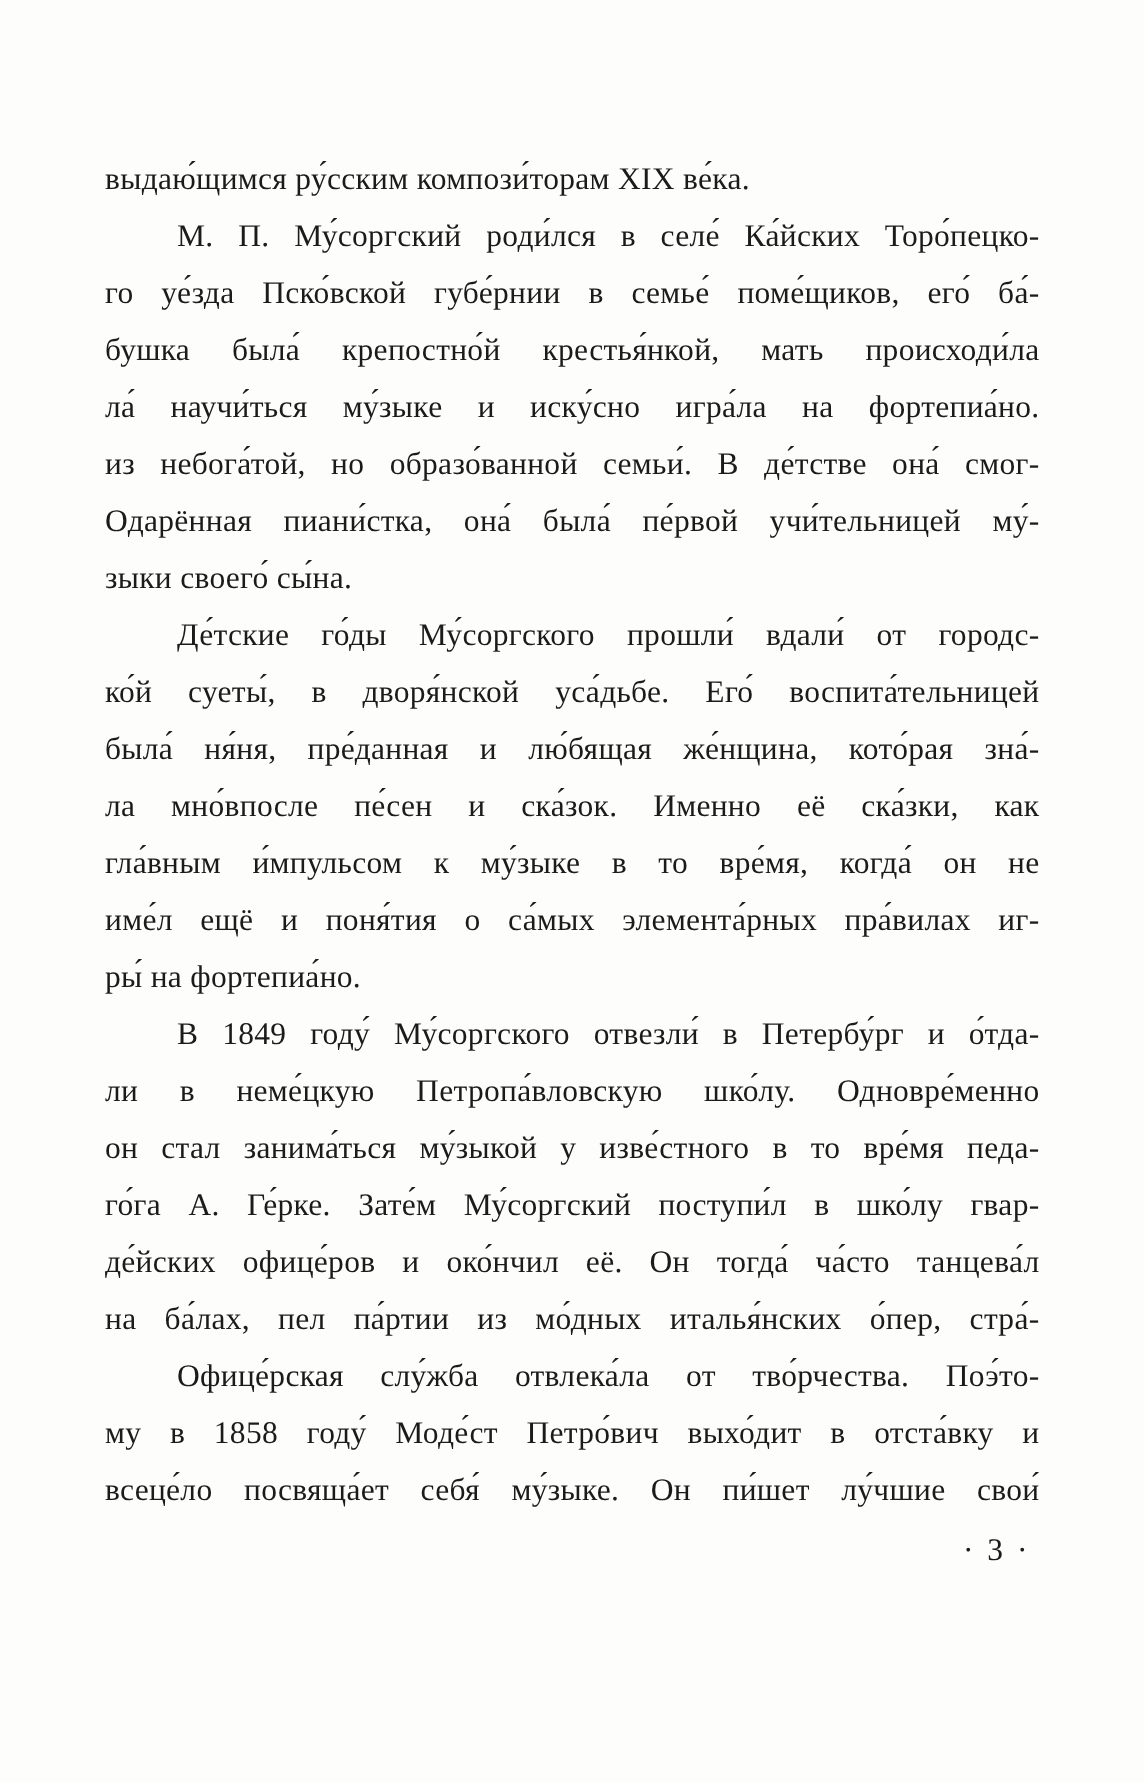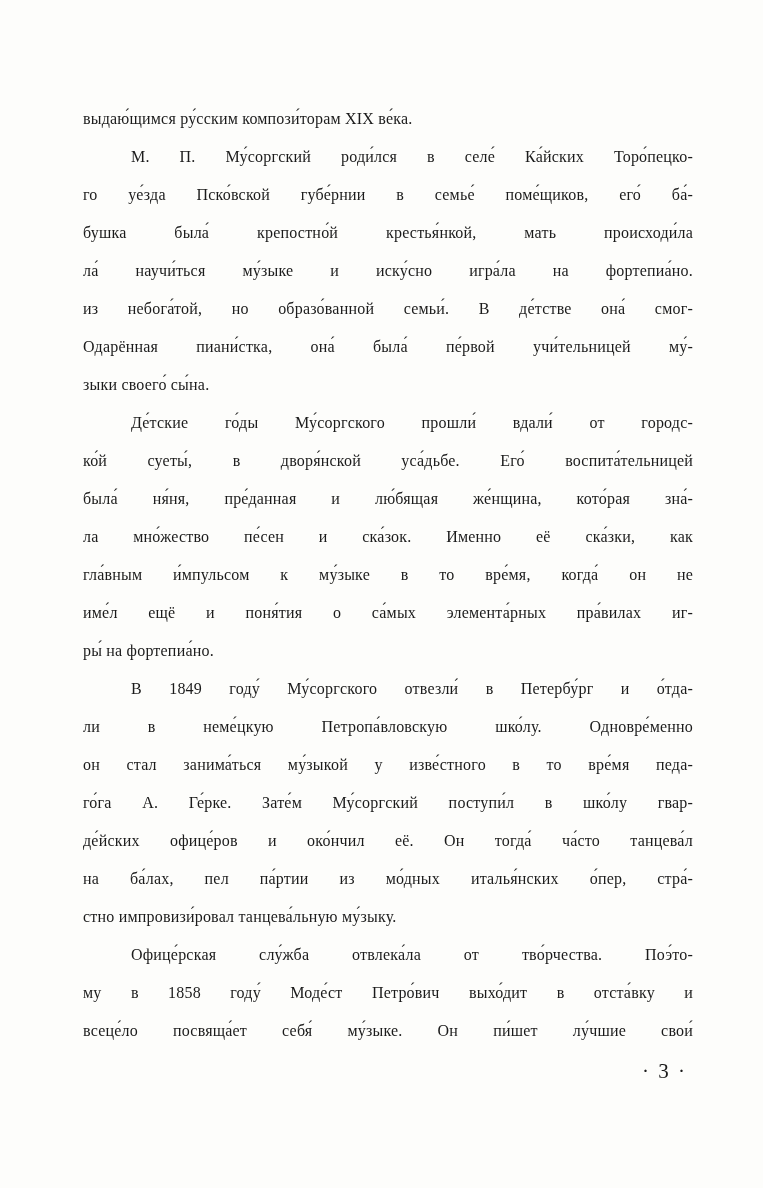--- a/index.html
+++ b/index.html
@@ -19,28 +19,27 @@
     overflow: hidden;
   }
   .text-block {
     width: 100%;
   }
   .para {
     margin: 0;
     padding: 0;
   }
   .line {
-    font-size: 16px;
+    font-size: 21px;
     line-height: 38px;
     height: 38px;
     white-space: normal;
     text-align: justify;
     text-align-last: justify;
     letter-spacing: 0.2px;
-    margin-left: 13px;
   }
   
   .line.end {
     text-align-last: left;
   }
   
   .line.first {
     padding-left: 48px;
   }
   .page-number {
@@ -67,33 +66,32 @@
         <div class="line">бушка была́ крепостно́й крестья́нкой, мать происходи́ла</div>
         <div class="line">ла́ научи́ться му́зыке и иску́сно игра́ла на фортепиа́но.</div>
         <div class="line">из небога́той, но образо́ванной семьи́. В де́тстве она́ смог-</div>
         <div class="line">Одарённая пиани́стка, она́ была́ пе́рвой учи́тельницей му́-</div>
         <div class="line end">зыки своего́ сы́на.</div>
       </div>
       <div class="para">
         <div class="line first">Де́тские го́ды Му́соргского прошли́ вдали́ от городс-</div>
         <div class="line">ко́й суеты́, в дворя́нской уса́дьбе. Его́ воспита́тельницей</div>
         <div class="line">была́ ня́ня, пре́данная и лю́бящая же́нщина, кото́рая зна́-</div>
-        <div class="line">ла мно́жество пе́сен и ска́зок. Именно её ска́зки, как</div>
+        <div class="line">ла мно́впосле пе́сен и ска́зок. Именно её ска́зки, как</div>
         <div class="line">гла́вным и́мпульсом к му́зыке в то вре́мя, когда́ он не</div>
         <div class="line">име́л ещё и поня́тия о са́мых элемента́рных пра́вилах иг-</div>
         <div class="line end">ры́ на фортепиа́но.</div>
       </div>
       <div class="para">
         <div class="line first">В 1849 году́ Му́соргского отвезли́ в Петербу́рг и о́тда-</div>
         <div class="line">ли в неме́цкую Петропа́вловскую шко́лу. Одновре́менно</div>
         <div class="line">он стал занима́ться му́зыкой у изве́стного в то вре́мя педа-</div>
         <div class="line">го́га А. Ге́рке. Зате́м Му́соргский поступи́л в шко́лу гвар-</div>
         <div class="line">де́йских офице́ров и око́нчил её. Он тогда́ ча́сто танцева́л</div>
         <div class="line">на ба́лах, пел па́ртии из мо́дных италья́нских о́пер, стра́-</div>
-        <div class="line end">стно импровизи́ровал танцева́льную му́зыку.</div>
       </div>
       <div class="para">
         <div class="line first">Офице́рская слу́жба отвлека́ла от тво́рчества. Поэ́то-</div>
         <div class="line">му в 1858 году́ Моде́ст Петро́вич выхо́дит в отста́вку и</div>
         <div class="line">всеце́ло посвяща́ет себя́ му́зыке. Он пи́шет лу́чшие свои́</div>
       </div>
     </div>
   <div class="page-number">· 3 ·</div>
 </div>
 

